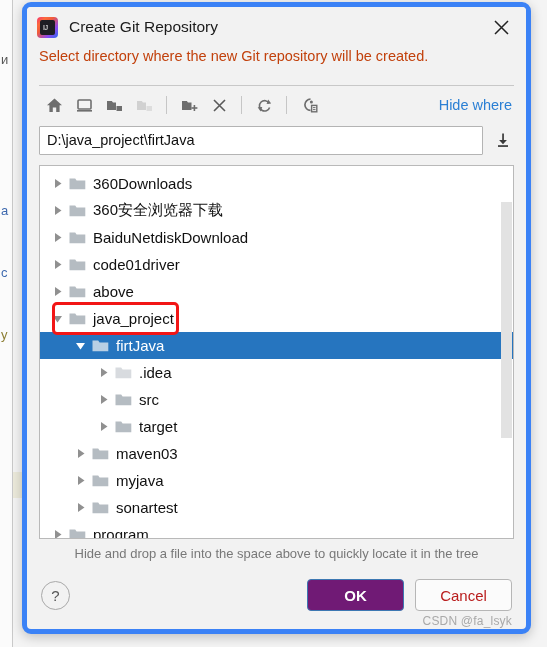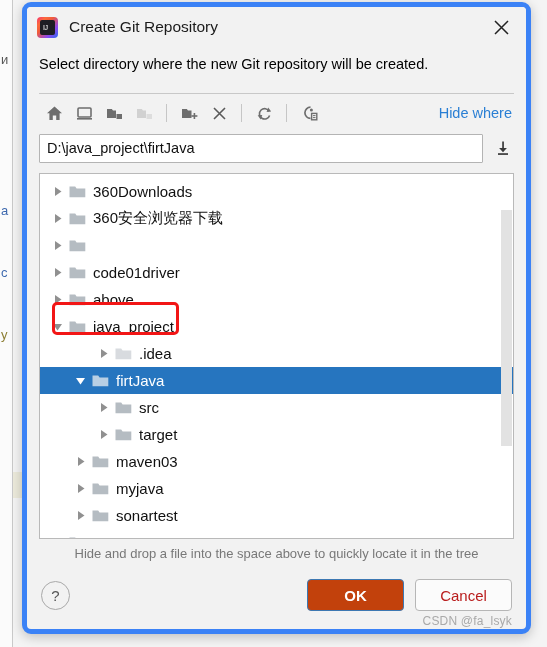--- a/index.html
+++ b/index.html
@@ -121,24 +121,23 @@
     width: 26px; height: 26px;
     display: flex; align-items: center; justify-content: center;
     cursor: pointer;
   }
   .close-btn svg { display:block; }
 
   
   .subtitle {
     padding: 1px 0 0 12px;
     font-size: 14.5px;
-    color: #000000;
+    color: #c2410c;
     flex: 0 0 auto;
     height: 24px;
-    margin-top: 8px;
   }
 
   .divider {
     height: 1px;
     background: #c8c8c8;
     margin: 13px 12px 0 12px;
     flex: 0 0 1px;
   }
 
   
@@ -303,21 +302,21 @@
   .btn {
     height: 32px;
     min-width: 97px;
     font-size: 15px;
     border-radius: 4px;
     display: flex; align-items: center; justify-content: center;
     cursor: pointer;
     box-sizing: border-box;
   }
   .btn-ok {
-    background: #c2410c;
+    background: #701a75;
     color: #ffffff;
     border: 1px solid #3d78b2;
     font-weight: bold;
     margin-right: 11px;
   }
   .btn-cancel {
     background: #fbfbfb;
     color: #b91c1c;
     border: 1px solid #b6b6b6;
   }
@@ -480,20 +479,21 @@
           <div class="arrow">
             <svg width="11" height="11" viewBox="0 0 11 11">
               <polygon points="3,1 9.5,5.5 3,10" fill="#909090"></polygon>
             </svg>
           </div>
           <div class="folder">
             <svg width="17" height="14" viewBox="0 0 17 14">
               <path d="M0.5 1.5 L6.2 1.5 L7.6 3.4 L16.3 3.4 L16.3 12.3 L0.5 12.3 Z" fill="#b5bcc2"></path>
             </svg>
           </div>
+          <div class="row-label">BaiduNetdiskDownload</div>
         </div>
         <div class="tree-row">
           <div class="indent" style="width: 8px;"></div>
           <div class="arrow">
             <svg width="11" height="11" viewBox="0 0 11 11">
               <polygon points="3,1 9.5,5.5 3,10" fill="#909090"></polygon>
             </svg>
           </div>
           <div class="folder">
             <svg width="17" height="14" viewBox="0 0 17 14">
@@ -522,48 +522,48 @@
             <svg width="11" height="11" viewBox="0 0 11 11">
               <polygon points="1,3 10,3 5.5,9.5" fill="#909090"></polygon>
             </svg>
           </div>
           <div class="folder">
             <svg width="17" height="14" viewBox="0 0 17 14">
               <path d="M0.5 1.5 L6.2 1.5 L7.6 3.4 L16.3 3.4 L16.3 12.3 L0.5 12.3 Z" fill="#b5bcc2"></path>
             </svg>
           </div>
           <div class="row-label">java_project</div>
-        </div>
-        <div class="tree-row">
-          <div class="indent" style="width: 54px;"></div>
-          <div class="arrow">
-            <svg width="11" height="11" viewBox="0 0 11 11">
-              <polygon points="3,1 9.5,5.5 3,10" fill="#909090"></polygon>
-            </svg>
-          </div>
-          <div class="folder dim">
-            <svg width="17" height="14" viewBox="0 0 17 14">
-              <path d="M0.5 1.5 L6.2 1.5 L7.6 3.4 L16.3 3.4 L16.3 12.3 L0.5 12.3 Z" fill="#b5bcc2"></path>
-            </svg>
-          </div>
-          <div class="row-label">.idea</div>
         </div>
         <div class="tree-row selected">
           <div class="indent" style="width: 31px;"></div>
           <div class="arrow">
             <svg width="11" height="11" viewBox="0 0 11 11">
               <polygon points="1,3 10,3 5.5,9.5" fill="#909090"></polygon>
             </svg>
           </div>
           <div class="folder">
             <svg width="17" height="14" viewBox="0 0 17 14">
               <path d="M0.5 1.5 L6.2 1.5 L7.6 3.4 L16.3 3.4 L16.3 12.3 L0.5 12.3 Z" fill="#b5bcc2"></path>
             </svg>
           </div>
           <div class="row-label">firtJava</div>
+        </div>
+        <div class="tree-row">
+          <div class="indent" style="width: 54px;"></div>
+          <div class="arrow">
+            <svg width="11" height="11" viewBox="0 0 11 11">
+              <polygon points="3,1 9.5,5.5 3,10" fill="#909090"></polygon>
+            </svg>
+          </div>
+          <div class="folder dim">
+            <svg width="17" height="14" viewBox="0 0 17 14">
+              <path d="M0.5 1.5 L6.2 1.5 L7.6 3.4 L16.3 3.4 L16.3 12.3 L0.5 12.3 Z" fill="#b5bcc2"></path>
+            </svg>
+          </div>
+          <div class="row-label">.idea</div>
         </div>
         <div class="tree-row">
           <div class="indent" style="width: 54px;"></div>
           <div class="arrow">
             <svg width="11" height="11" viewBox="0 0 11 11">
               <polygon points="3,1 9.5,5.5 3,10" fill="#909090"></polygon>
             </svg>
           </div>
           <div class="folder">
             <svg width="17" height="14" viewBox="0 0 17 14">

